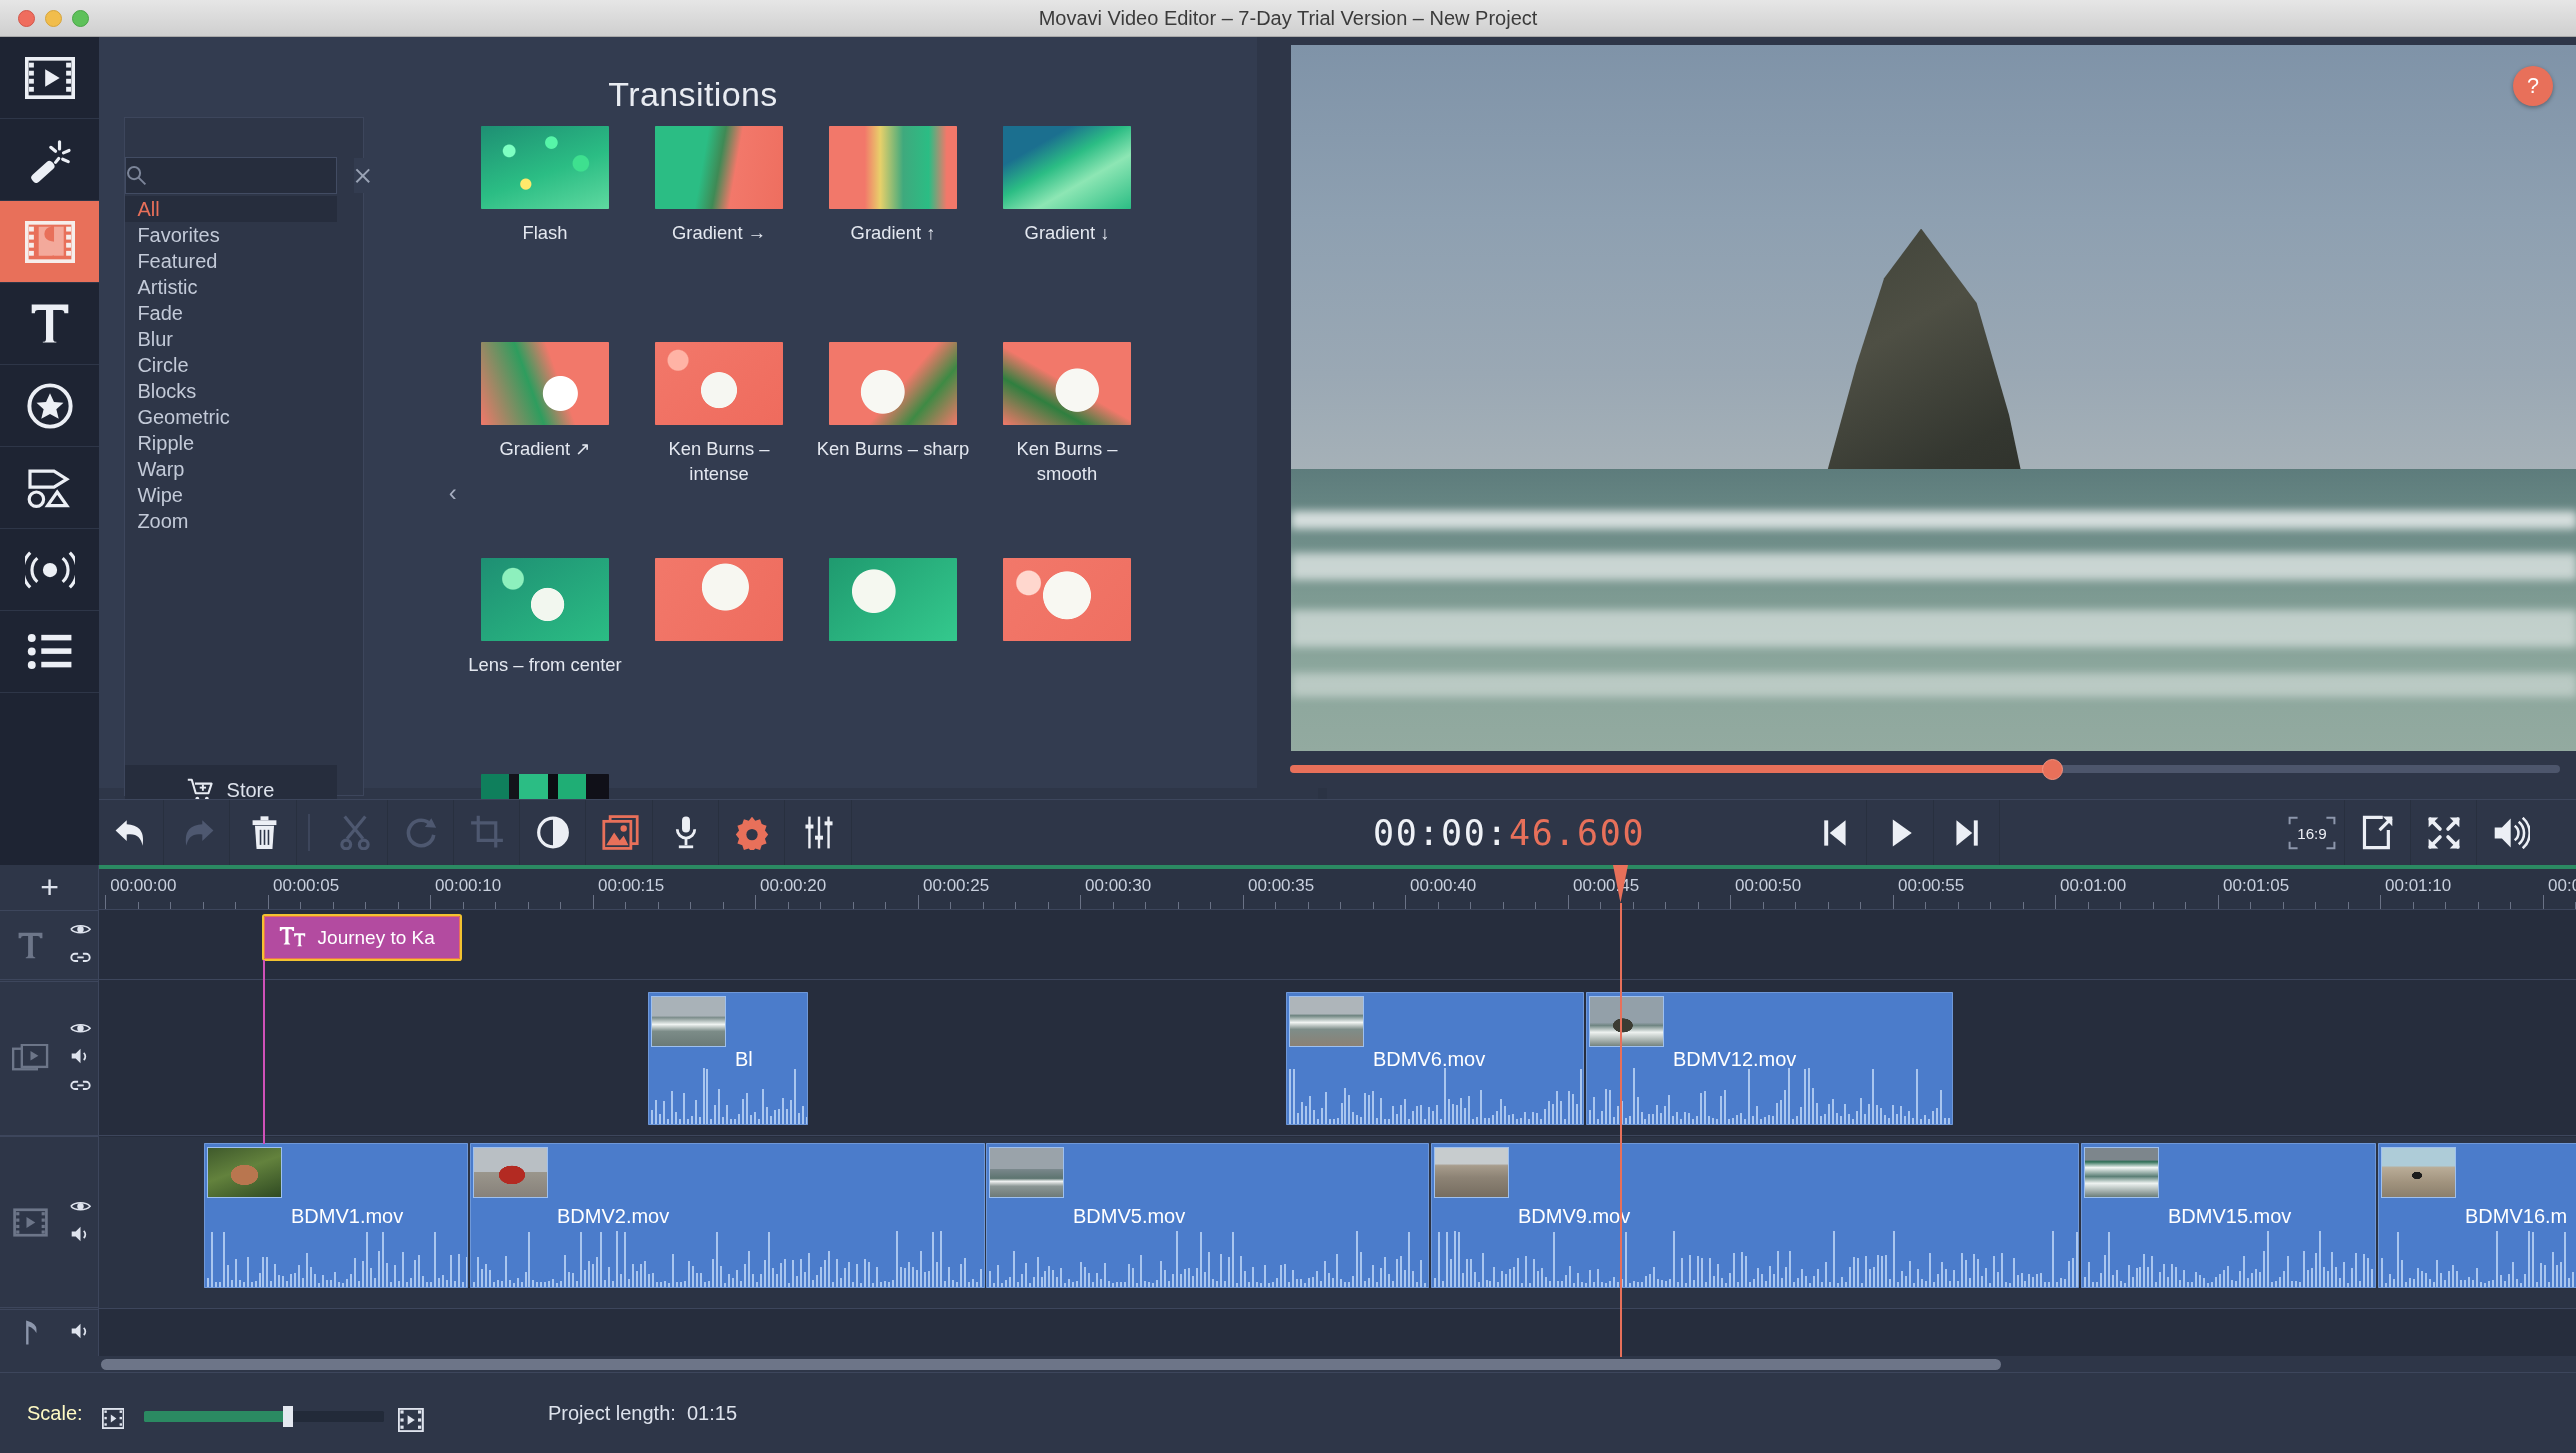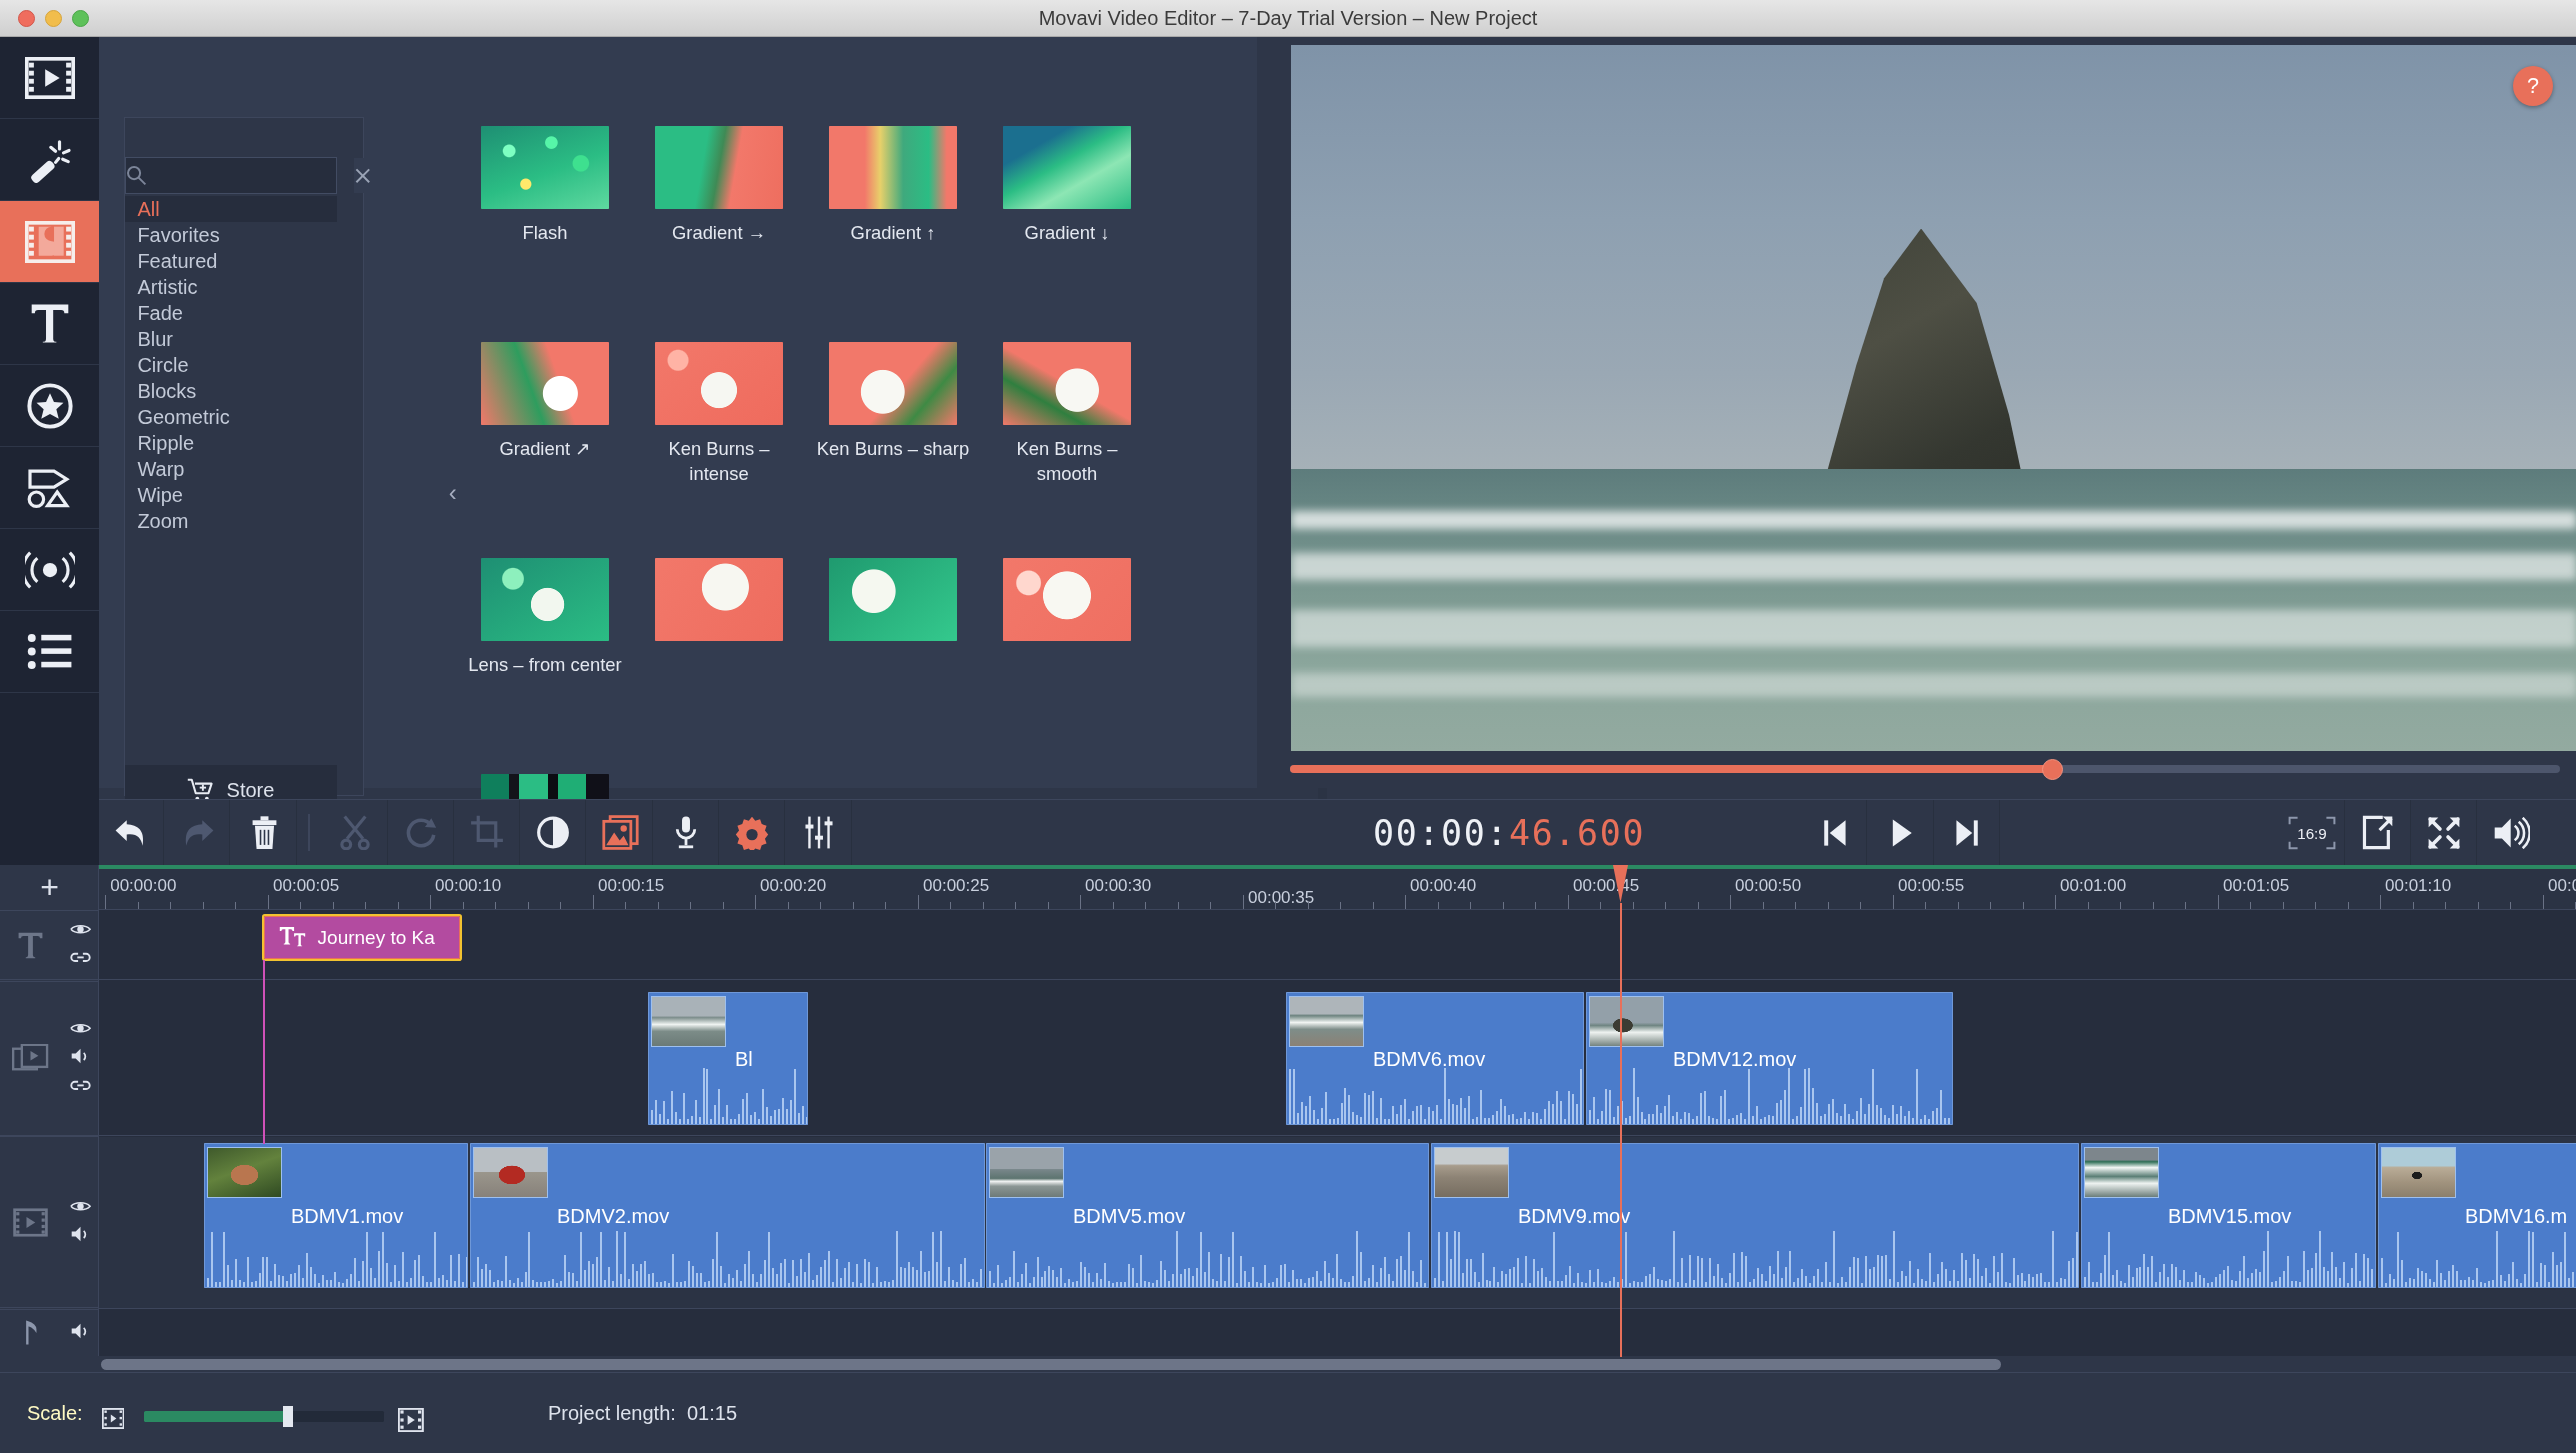--- a/index.html
+++ b/index.html
@@ -374,20 +374,21 @@
           <circle cx="6" cy="23" r="5"></circle>
             <rect x="18" y="19" width="38" height="7"></rect>
           <circle cx="6" cy="40" r="5"></circle>
             <rect x="18" y="36" width="38" height="7"></rect>
         </g>
       </svg>
     </div>
   </div>
 
   <div class="panel">
+    <div class="panel-title">Transitions</div>
 
     <div class="cat-col"></div>
 
     <div class="search-wrap">
       <span class="search-icon-box">
         <svg width="21" height="21" viewBox="0 0 26 26">
           <circle cx="10" cy="10" r="7.5" fill="none" stroke="#7c8599" stroke-width="2.5"></circle>
           <line x1="15" y1="15" x2="24" y2="24" stroke="#7c8599" stroke-width="2.5"></line>
         </svg>
       </span>
@@ -811,21 +812,21 @@
       <div class="rtick min" style="left: 851px;"></div>
       <div class="rtick min" style="left: 884px;"></div>
       <div class="rtick min" style="left: 916px;"></div>
       <div class="rtick min" style="left: 949px;"></div>
       <div class="rlabel" style="left: 986px;">00:00:30</div>
       <div class="rtick maj" style="left: 981px;"></div>
       <div class="rtick min" style="left: 1014px;"></div>
       <div class="rtick min" style="left: 1046px;"></div>
       <div class="rtick min" style="left: 1079px;"></div>
       <div class="rtick min" style="left: 1111px;"></div>
-      <div class="rlabel" style="left: 1149px; margin-top: 12px;">00:00:35</div>
+      <div class="rlabel" style="left: 1149px;">00:00:35</div>
       <div class="rtick maj" style="left: 1144px;"></div>
       <div class="rtick min" style="left: 1176px;"></div>
       <div class="rtick min" style="left: 1209px;"></div>
       <div class="rtick min" style="left: 1241px;"></div>
       <div class="rtick min" style="left: 1274px;"></div>
       <div class="rlabel" style="left: 1311px;">00:00:40</div>
       <div class="rtick maj" style="left: 1306px;"></div>
       <div class="rtick min" style="left: 1339px;"></div>
       <div class="rtick min" style="left: 1371px;"></div>
       <div class="rtick min" style="left: 1404px;"></div>

